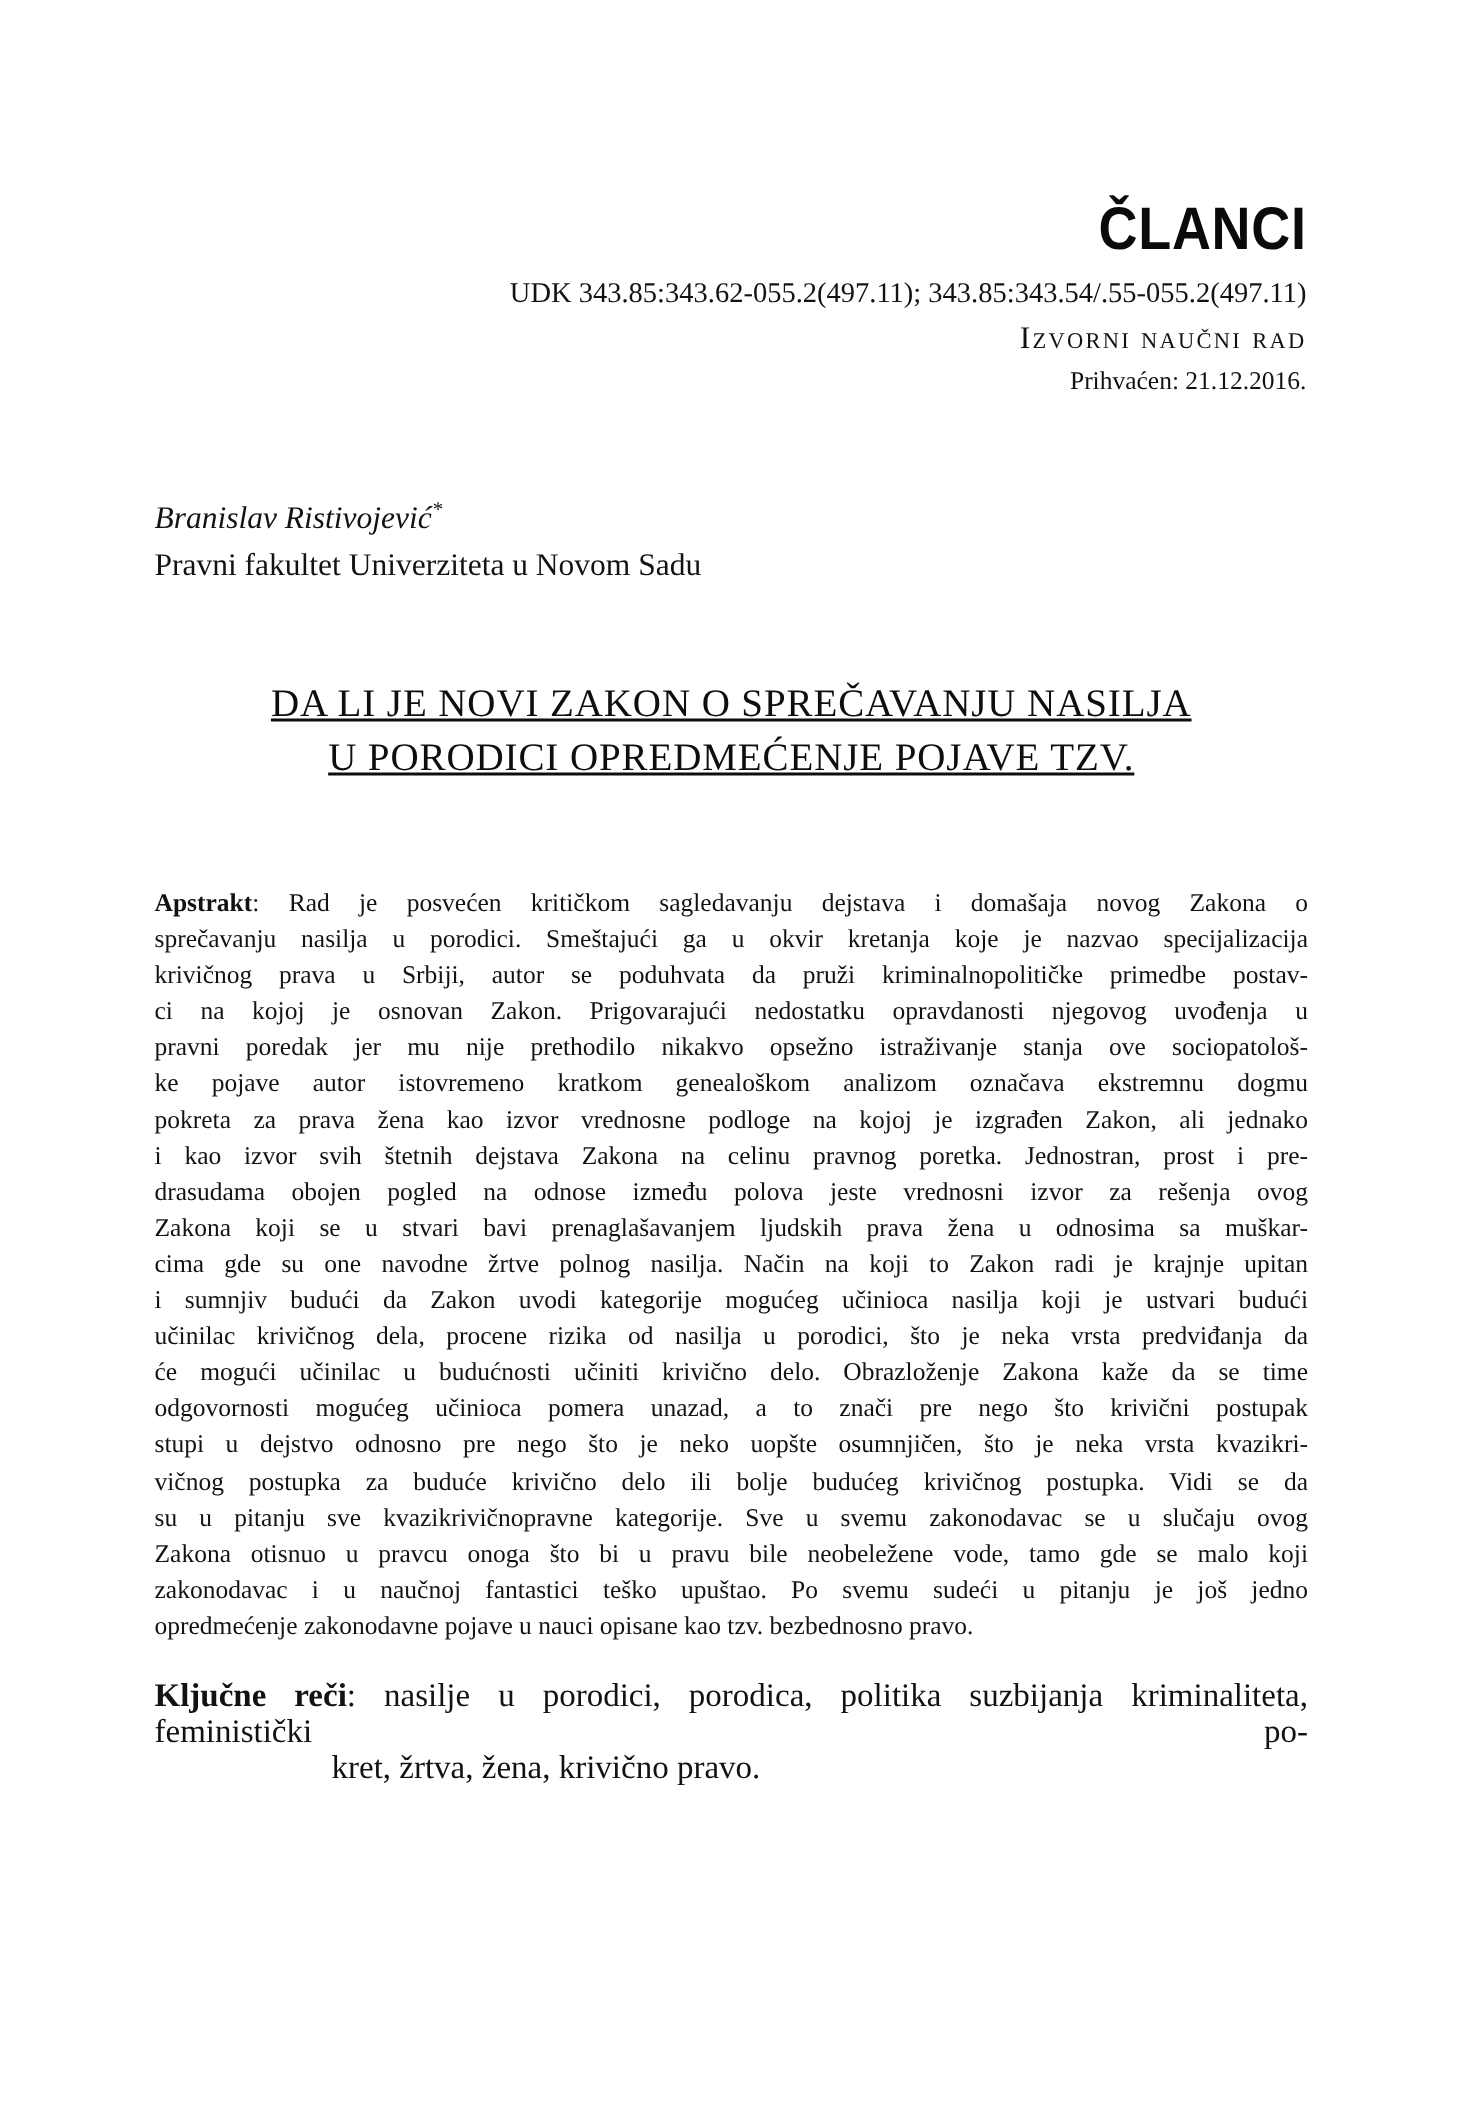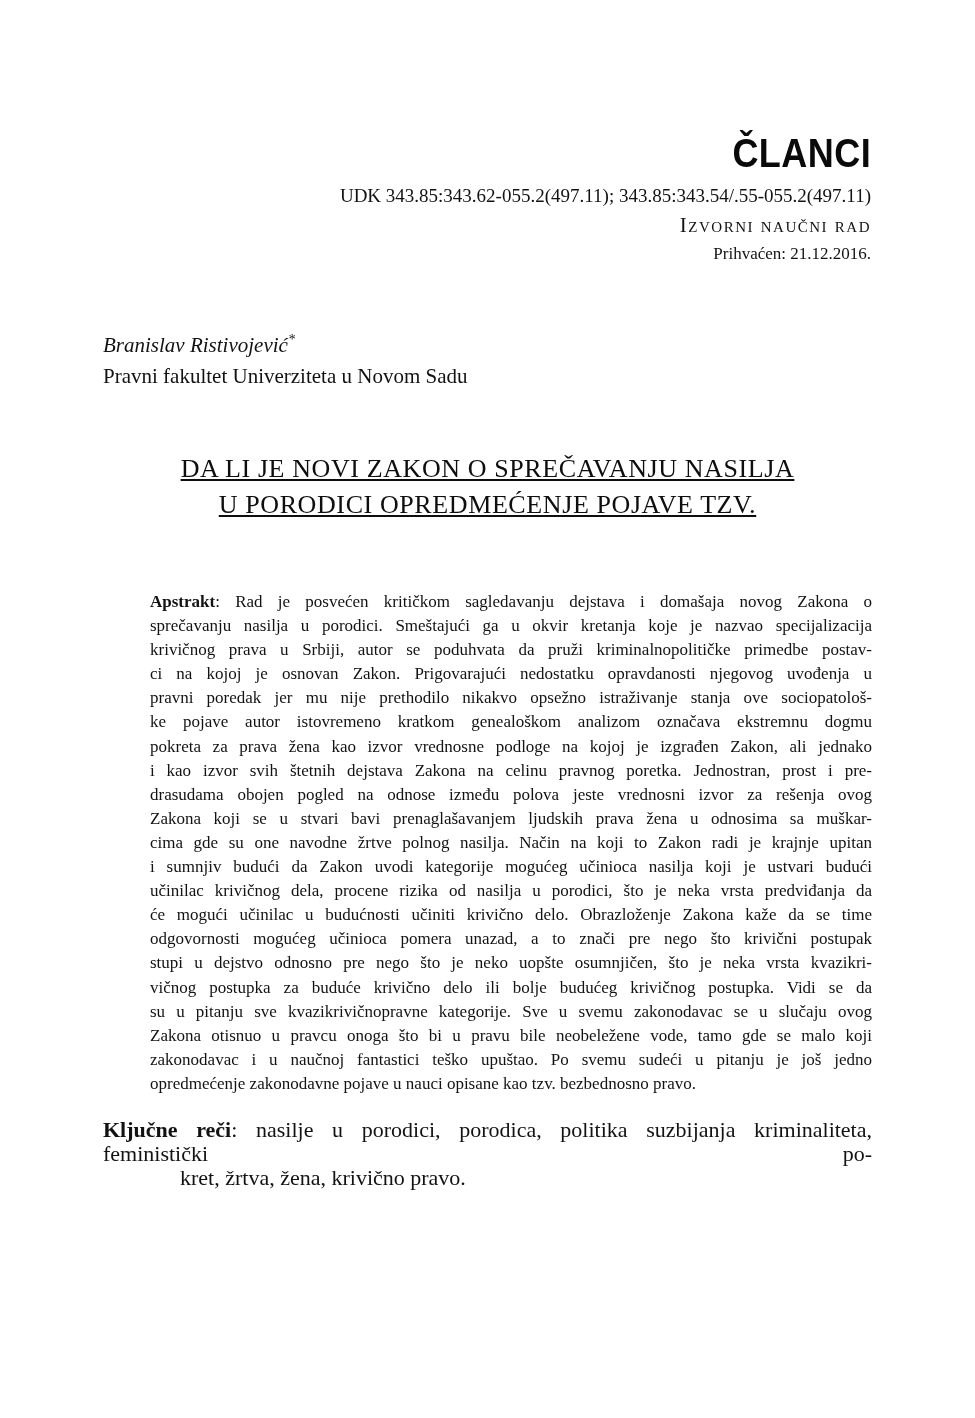--- a/index.html
+++ b/index.html
@@ -31,29 +31,29 @@
   .author-name { font-style:italic; }
   .author-mark { font-size:14px; vertical-align:super; line-height:0; font-style:italic; }
 
   
   .title { position:absolute; left:103px; top:451px; width:769px; text-align:center;
            font-size:26px; line-height:36px; letter-spacing:0.6px; color:#0e0e0e;text-decoration:underline; }
 
   
   .abstract { position:absolute; left:103px; top:590px; width:769px;
               font-size:17px; line-height:24.1px; }
-  .abs-line { text-align:justify; text-align-last:justify;margin-left:47px; }
+  .abs-line { text-align:justify; text-align-last:justify; }
   .abs-line.last { text-align-last:left; }
   .abs-label { font-weight:700; }
 
   
   .keywords { position:absolute; left:103px; top:1118px; width:769px;
               font-size:22px; line-height:24.1px; }
   .kw-line1 { text-align:justify; text-align-last:justify; }
-  .kw-line2 { margin-left:77px; }
+  .kw-line2 { margin-left:118px; }
   .kw-label { font-weight:700; }
 
   
   .footnote { position:absolute; left:103px; top:1297px; width:769px; font-size:19px; }
   .fn-rule { width:113px; height:0; border-top:2px solid #1c1c1c; }
   .fn-row { display:flex; margin-top:13px; line-height:26px; }
   .fn-mark { width:45px; flex:0 0 45px; }
   .fn-email { font-style:italic; }
 </style>
 </head>

